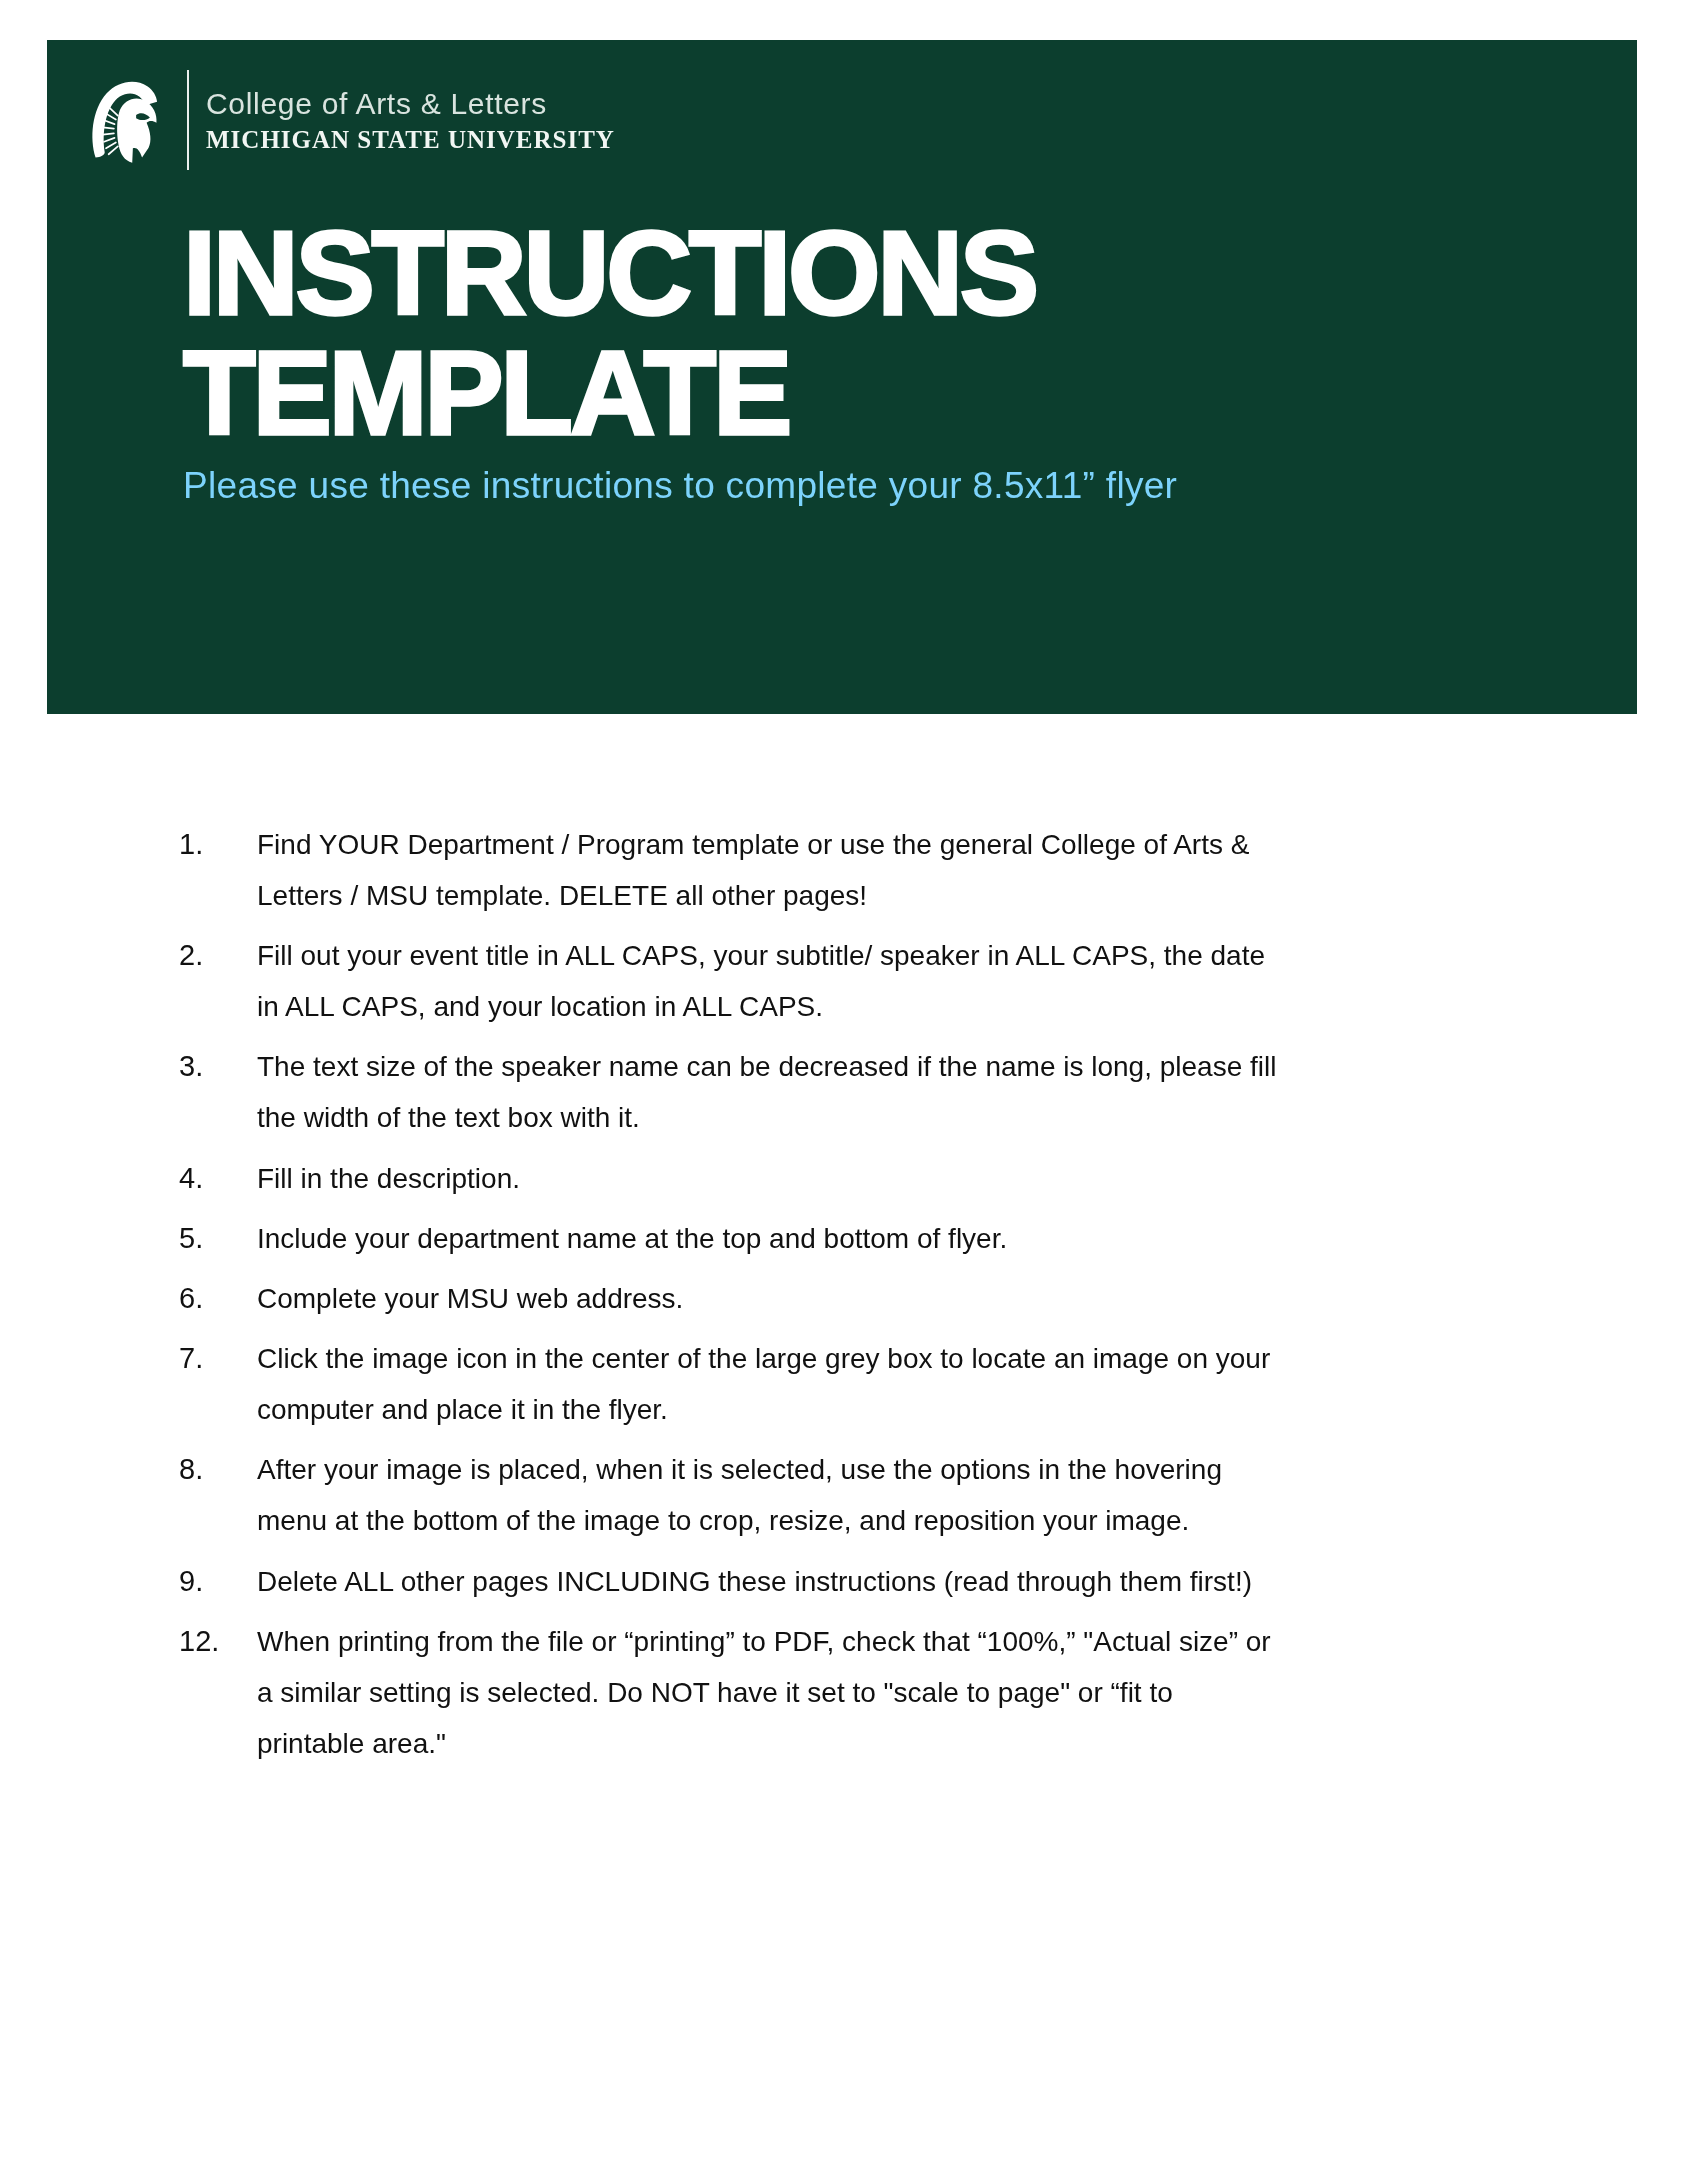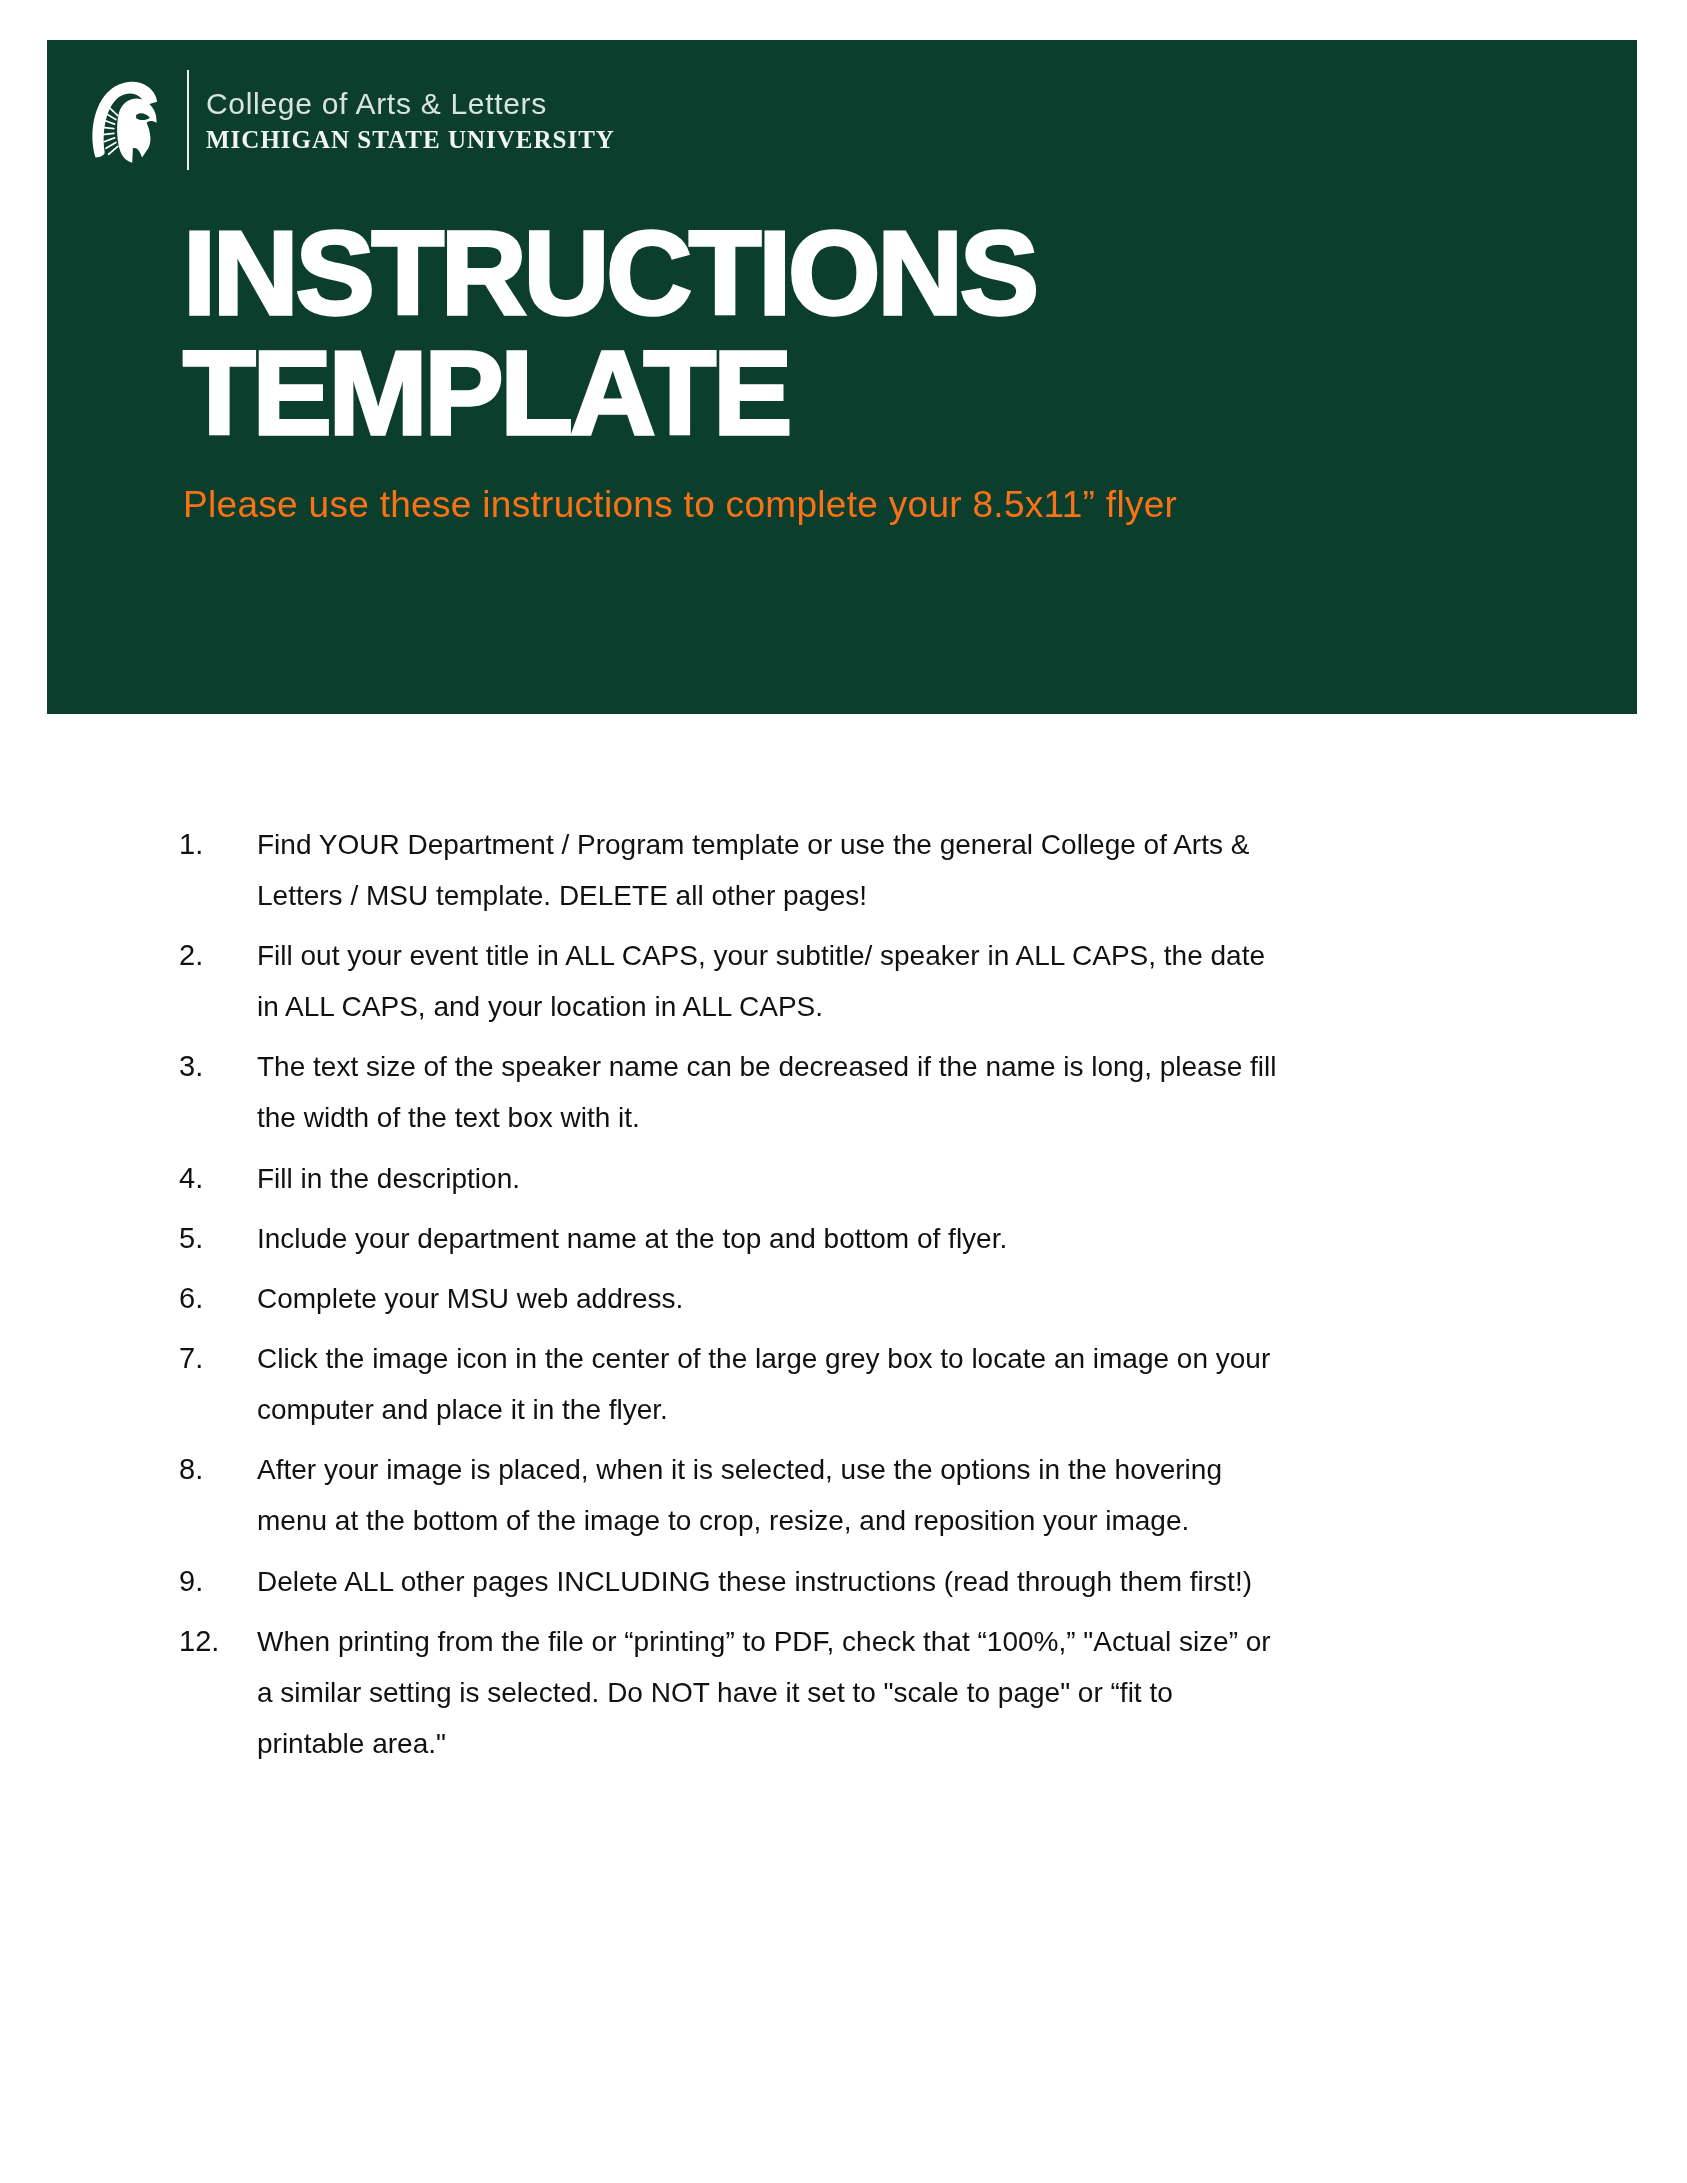--- a/index.html
+++ b/index.html
@@ -34,22 +34,22 @@
     letter-spacing:1px;color:#F1F6F3;margin-top:3.3px;text-align:right;
   }
   .page-title{
     position:absolute;left:136px;top:173px;
     font-size:119px;line-height:120px;
     font-weight:bold;color:#ffffff;
     letter-spacing:-3.3px;
     -webkit-text-stroke:3.3px #ffffff;
   }
   .subtitle{
-    position:absolute;left:136px;top:443px;
-    font-size:37px;line-height:43px;color:#f97316;
+    position:absolute;left:136px;top:424px;
+    font-size:37px;line-height:43px;color:#7dd3fc;
     letter-spacing:0.3px;
   }
   
   .instructions{
     position:absolute;left:179px;top:819px;width:1427px;
     color:#111111;
   }
   .instr-item{
     display:flex;flex-direction:row;align-items:flex-start;
     margin-bottom:9.2px;

